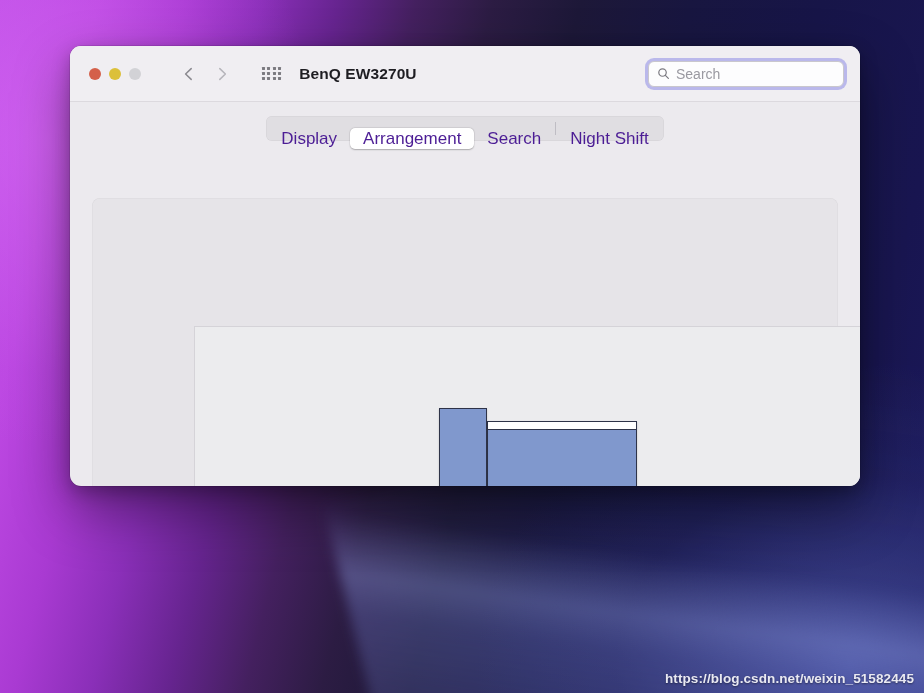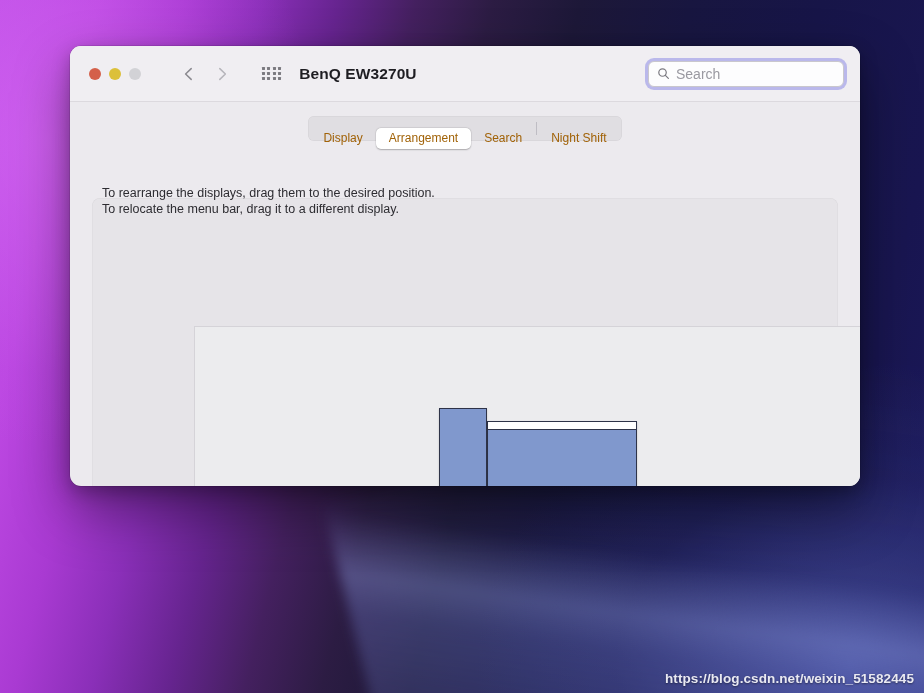--- a/index.html
+++ b/index.html
@@ -206,22 +206,22 @@
     display: inline-flex;
     align-items: center;
     height: 25px;
     background: #e0dee2;
     border-radius: 6px;
     padding: 2px;
     box-sizing: border-box;
     box-shadow: inset 0 0 0 0.5px rgba(0,0,0,0.06);
   }
   .tab {
-    font-size: 12px;
-    color: #a16207;
+    font-size: 17px;
+    color: #4c1d95;
     padding: 0 13px;
     height: 21px;
     line-height: 21px;
     border-radius: 5px;
     white-space: nowrap;
     position: relative;
     margin-top: 20px;
   }
   .tab.active {
     background: #ffffff;
@@ -468,24 +468,20 @@
           <div class="tab">Display</div>
           <div class="tab active">Arrangement</div>
           <div class="tab">Search</div>
           <div class="tab-sep"></div>
           <div class="tab">Night Shift</div>
         </div>
       </div>
 
       <div class="inner-panel"></div>
 
-      <div class="instructions">
-        <div>To rearrange the displays, drag them to the desired position.</div>
-        <div>To relocate the menu bar, drag it to a different display.</div>
-      </div>
 
       <div class="arrange-canvas">
         <div class="display-box" id="display-secondary"></div>
         <div class="display-box" id="display-primary">
           <div class="menubar-strip"></div>
         </div>
       </div>
 
       <div class="mirror-row">
         <span class="checkbox">

